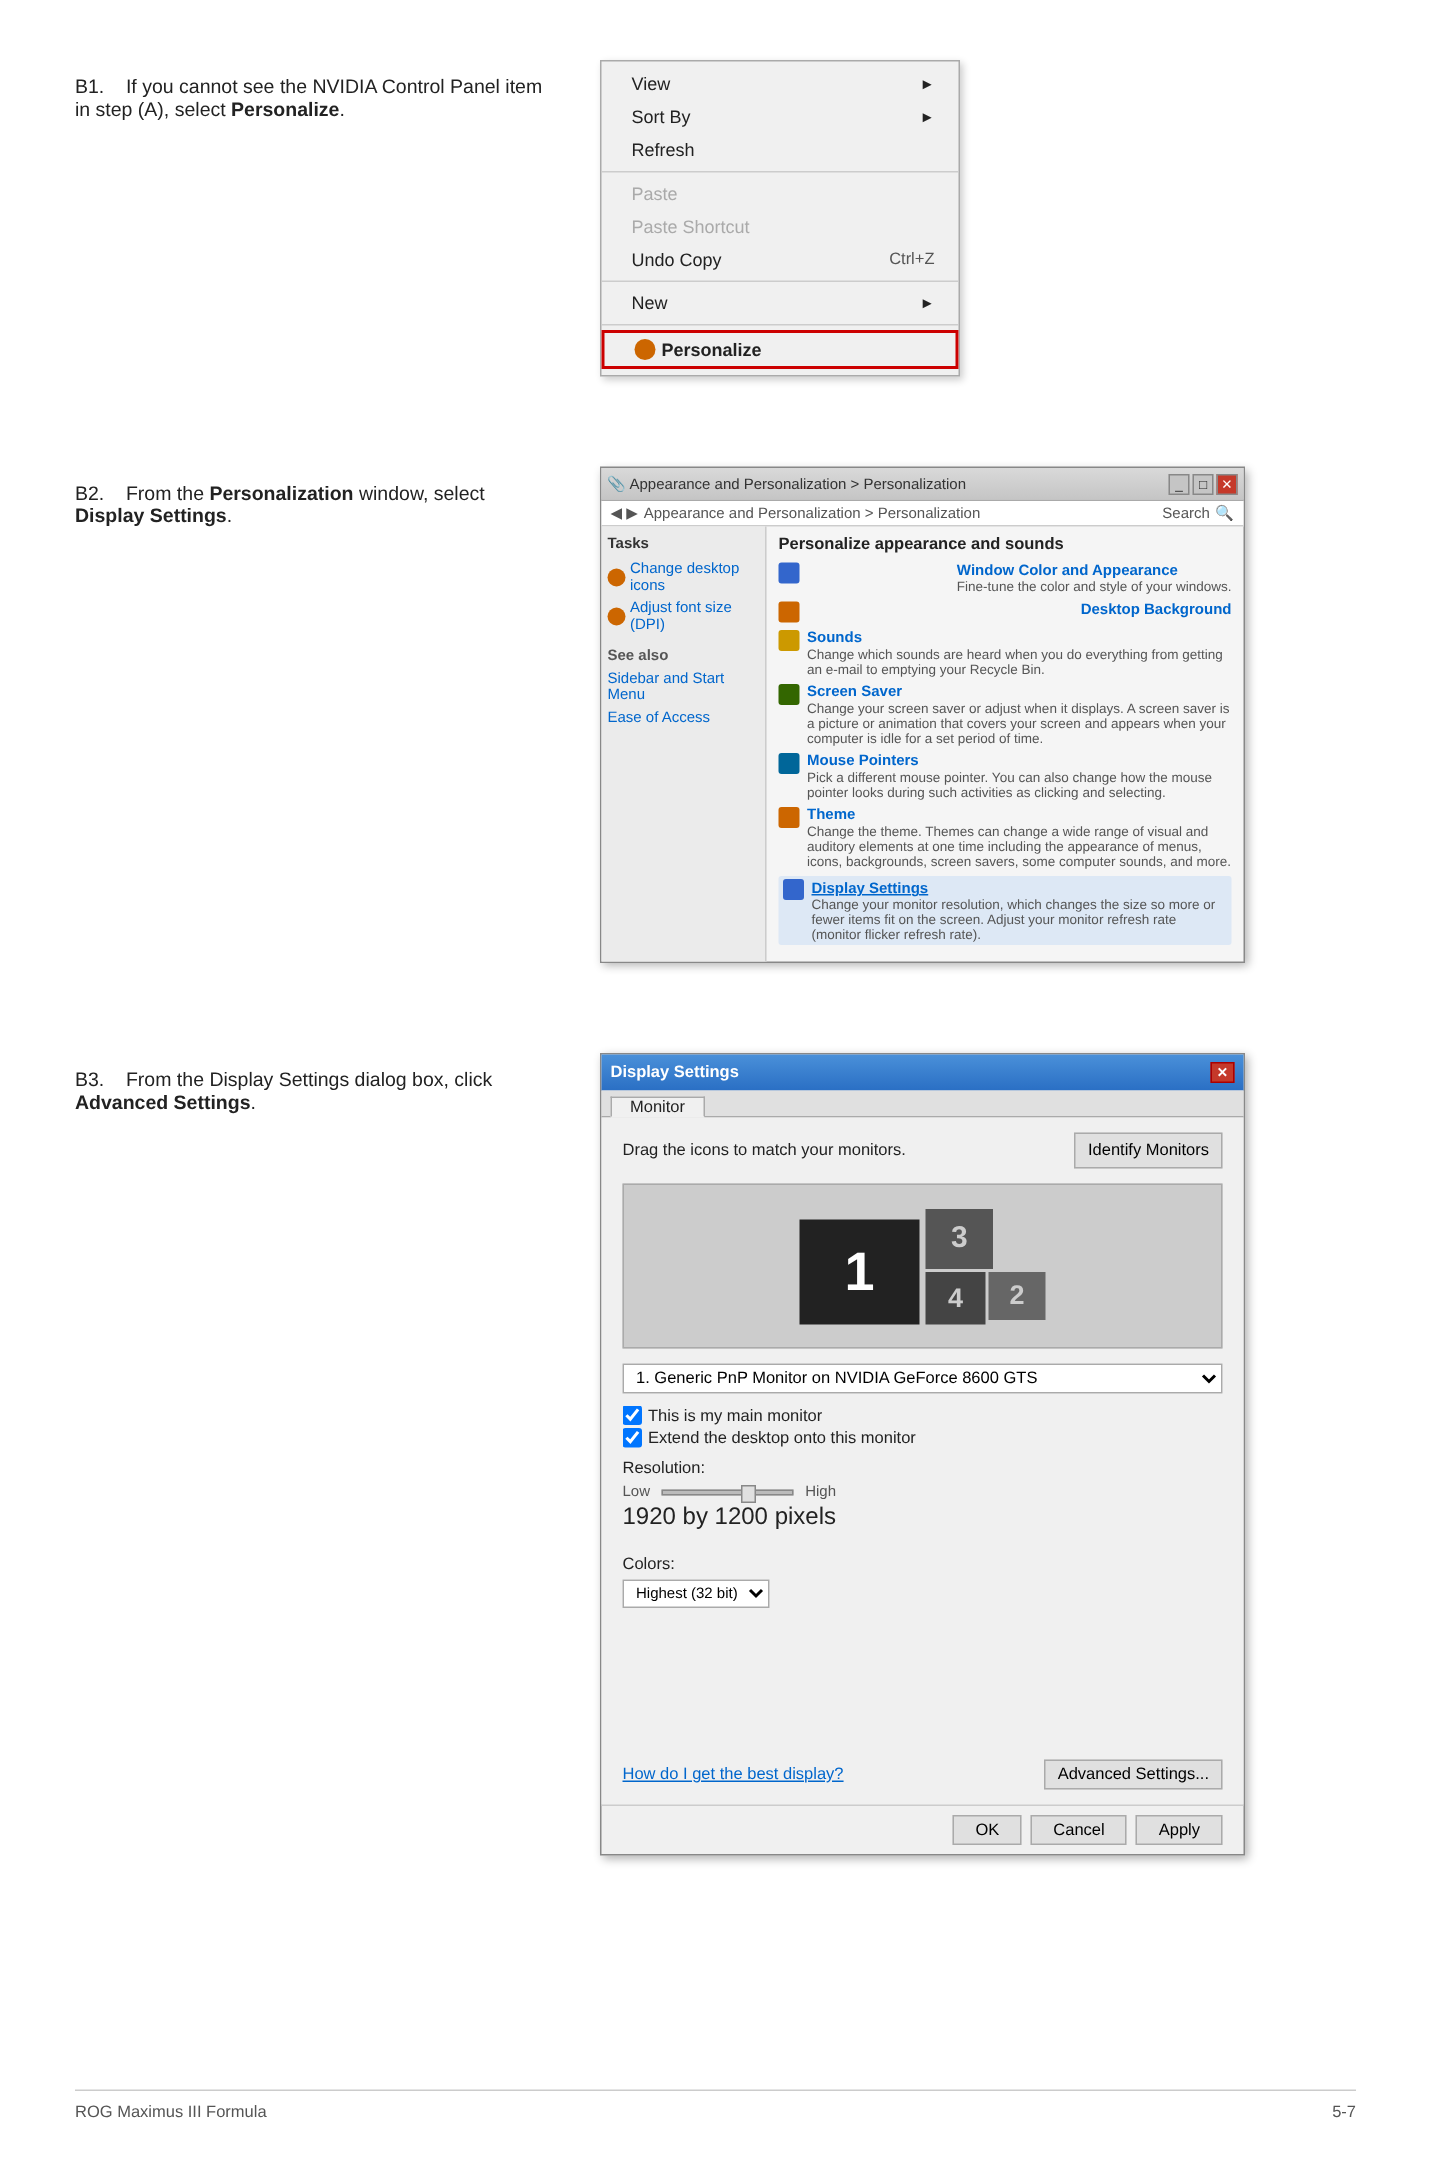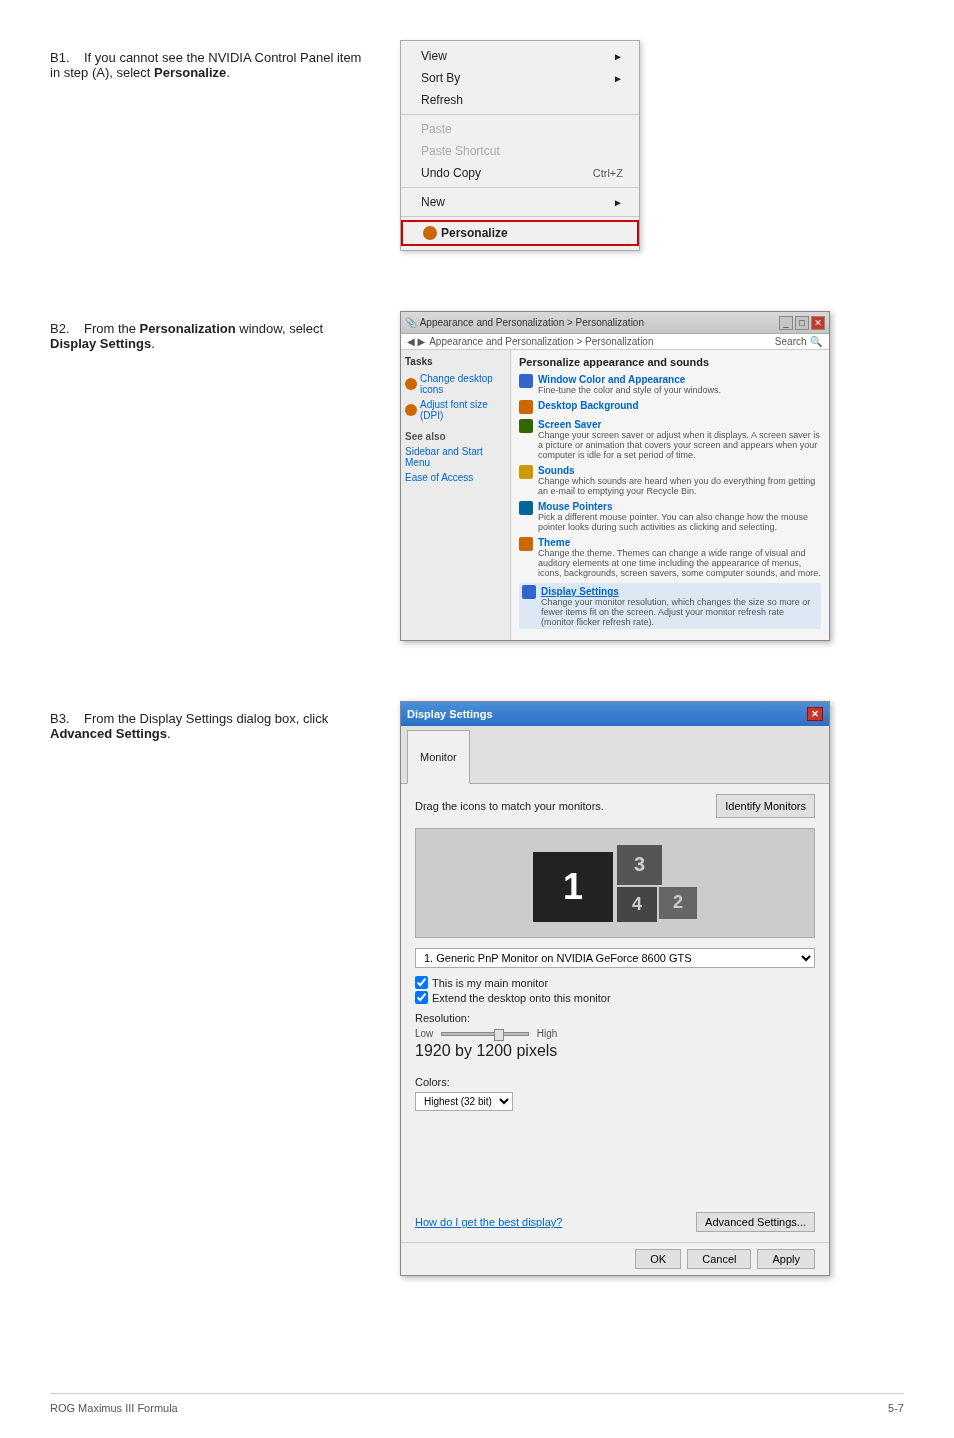--- a/index.html
+++ b/index.html
@@ -199,20 +199,21 @@
       margin-bottom: 6px;
       color: #222;
     }
 
     .persona-item {
       display: flex;
       align-items: flex-start;
       gap: 5px;
       margin-bottom: 5px;
       cursor: pointer;
+      justify-content: space-between;
     }
 
     .persona-item-icon {
       width: 14px;
       height: 14px;
       flex-shrink: 0;
       border-radius: 2px;
     }
 
     .persona-item-icon.blue { background: #3366cc; }
@@ -283,21 +284,21 @@
     .ds-titlebar-btn.close { background: #c5392a; border-color: #a00; }
 
     .ds-tabs {
       display: flex;
       border-bottom: 1px solid #aaa;
       background: #e0e0e0;
       padding: 4px 6px 0 6px;
     }
 
     .ds-tab {
-      padding: 20px 12px;
+      padding: 0 12px;
       background: #d0d0d0;
       border: 1px solid #aaa;
       border-bottom: none;
       font-size: 11px;
       cursor: pointer;
       margin-right: 2px;
     }
 
     .ds-tab.active {
       background: #f0f0f0;
@@ -670,31 +671,31 @@
                 <span class="persona-item-desc">Fine-tune the color and style of your windows.</span>
               </div>
             </div>
             <div class="persona-item">
               <div class="persona-item-icon orange"></div>
               <div>
                 <span class="persona-item-title">Desktop Background</span>
               </div>
             </div>
             <div class="persona-item">
+              <div class="persona-item-icon yellow"></div>
+              <div>
+                <span class="persona-item-title">Sounds</span>
+                <span class="persona-item-desc">Change which sounds are heard when you do everything from getting an e-mail to emptying your Recycle Bin.</span>
+              </div>
+            </div>
+            <div class="persona-item">
               <div class="persona-item-icon green"></div>
               <div>
                 <span class="persona-item-title">Screen Saver</span>
                 <span class="persona-item-desc">Change your screen saver or adjust when it displays. A screen saver is a picture or animation that covers your screen and appears when your computer is idle for a set period of time.</span>
-              </div>
-            </div>
-            <div class="persona-item">
-              <div class="persona-item-icon yellow"></div>
-              <div>
-                <span class="persona-item-title">Sounds</span>
-                <span class="persona-item-desc">Change which sounds are heard when you do everything from getting an e-mail to emptying your Recycle Bin.</span>
               </div>
             </div>
             <div class="persona-item">
               <div class="persona-item-icon teal"></div>
               <div>
                 <span class="persona-item-title">Mouse Pointers</span>
                 <span class="persona-item-desc">Pick a different mouse pointer. You can also change how the mouse pointer looks during such activities as clicking and selecting.</span>
               </div>
             </div>
             <div class="persona-item">

